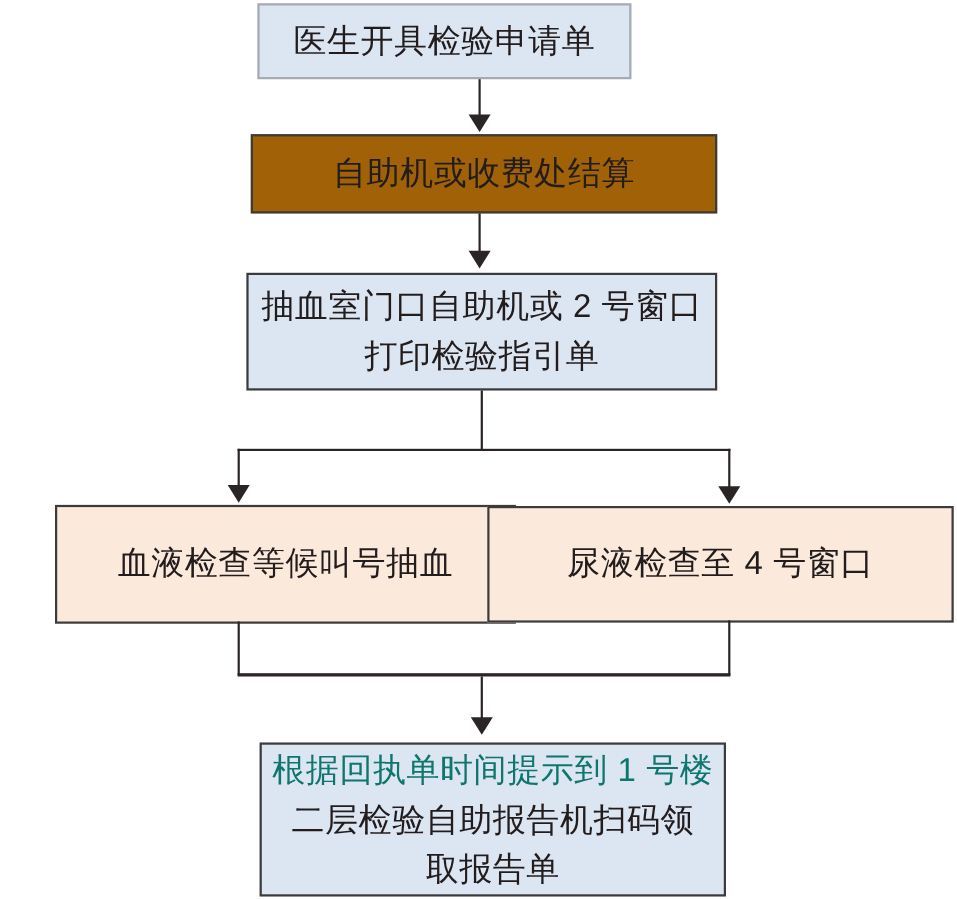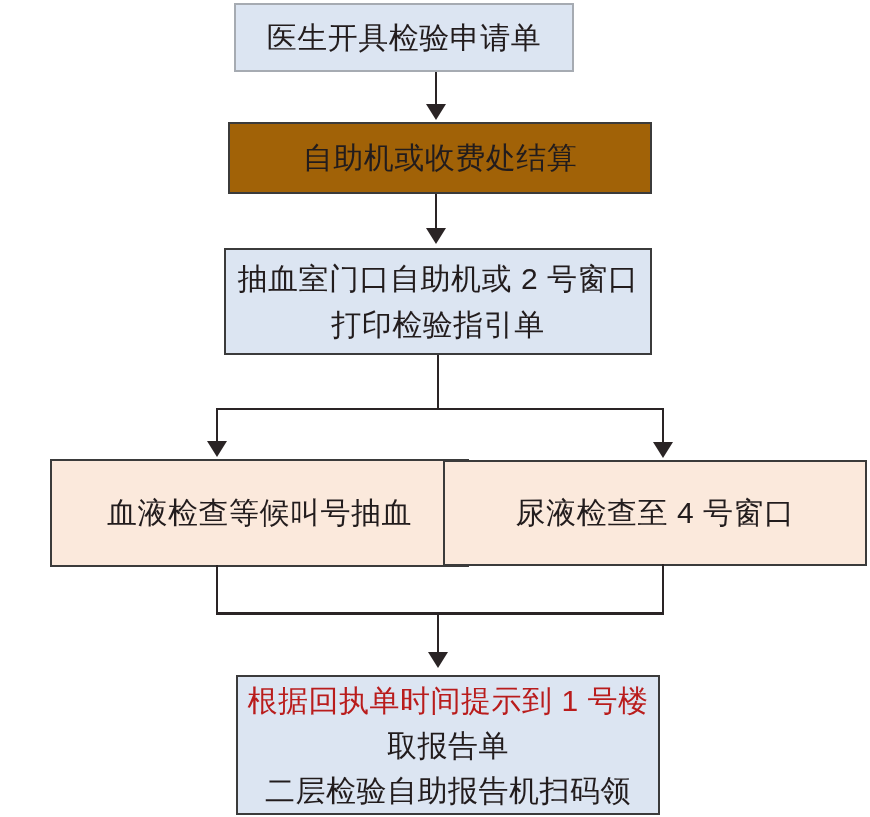--- a/index.html
+++ b/index.html
@@ -82,23 +82,23 @@
 
   <div class="node" id="n4" style="background: rgb(251, 233, 220); border-color: rgb(59, 59, 59);">
     <div class="ln" style="color: rgb(34, 28, 29);">血液检查等候叫号抽血</div>
   </div>
 
   <div class="node" id="n5" style="background: rgb(251, 233, 220); border-color: rgb(59, 59, 59);">
     <div class="ln" style="color: rgb(34, 28, 29); text-align: center;">尿液检查至 4 号窗口</div>
   </div>
 
   <div class="node" id="n6" style="background: rgb(220, 229, 242); border-color: rgb(59, 59, 59);">
-    <div class="ln" style="color: #b91c1c;">根据回执单时间提示到 1 号楼</div>
+    <div class="ln" style="color: #0f766e;">根据回执单时间提示到 1 号楼</div>
+    <div class="ln" style="color: rgb(34, 28, 29);">二层检验自助报告机扫码领</div>
     <div class="ln" style="color: rgb(34, 28, 29);">取报告单</div>
-    <div class="ln" style="color: rgb(34, 28, 29);">二层检验自助报告机扫码领</div>
   </div>
 
   <div class="line l-a1" style="background: rgb(42, 36, 37);"></div>
   <div class="arrowhead ah-a1" style="border-top-color: rgb(42, 36, 37);"></div>
 
   <div class="line l-a2" style="background: rgb(42, 36, 37);"></div>
   <div class="arrowhead ah-a2" style="border-top-color: rgb(42, 36, 37);"></div>
 
   <div class="line l-stub" style="background: rgb(42, 36, 37);"></div>
   <div class="line l-branchh" style="background: rgb(42, 36, 37);"></div>

